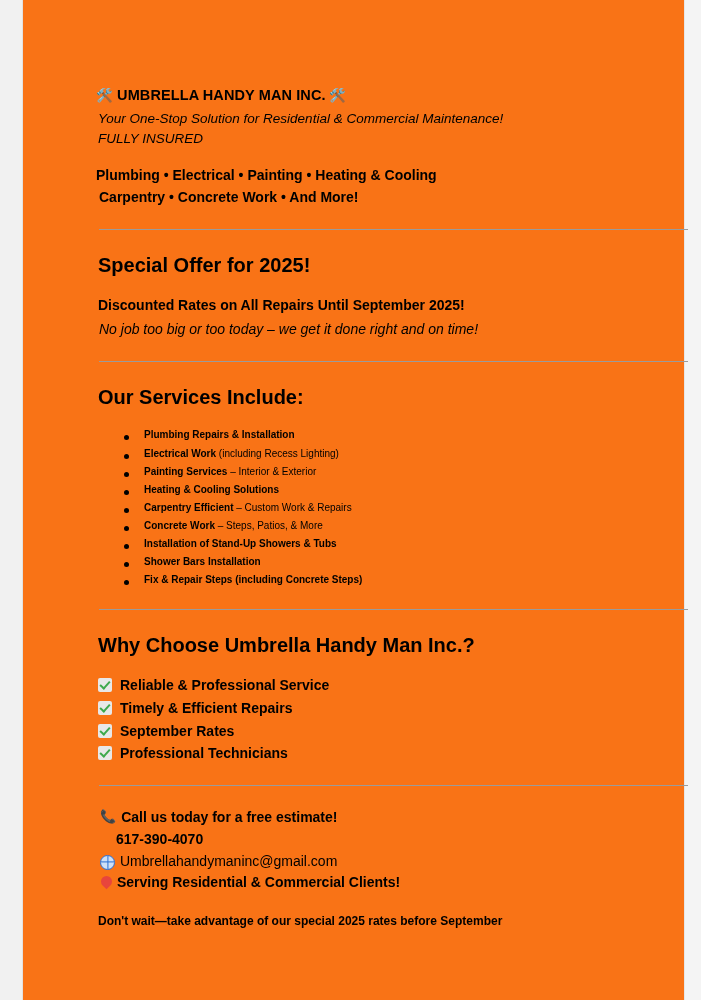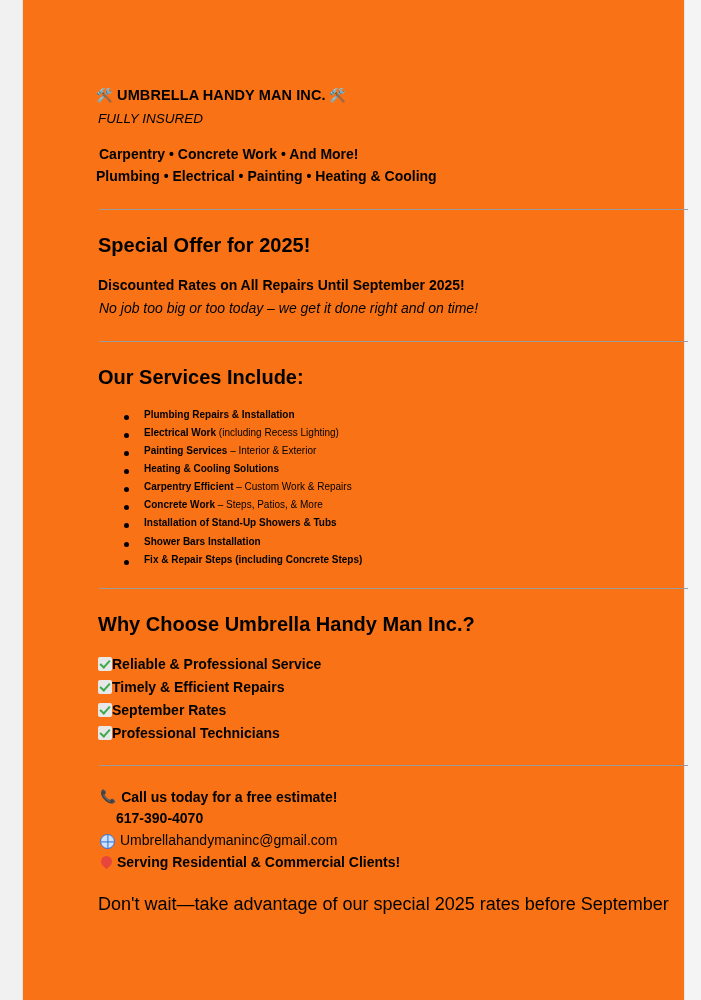--- a/index.html
+++ b/index.html
@@ -127,21 +127,21 @@
   ul.services li span.rest { font-weight: normal; }
 
   .why-list { margin: 0 0 0 2px; }
   .why-item {
     font-size: 14px;
     font-weight: bold;
     line-height: 1.35;
     margin-bottom: 4px;
     display: flex;
     align-items: flex-start;
-    gap: 0;
+    gap: 8px;
   }
   .check {
     display: inline-block;
     width: 14px;
     height: 14px;
     background: #e8e8e8;
     border-radius: 2px;
     position: relative;
     flex: 0 0 auto;
     margin-top: 2px;
@@ -212,45 +212,46 @@
     transform: rotate(-45deg);
     flex: 0 0 auto;
     margin-top: 3px;
     margin-left: 1px;
   }
   .hammer-wrench {
     font-size: 13px;
   }
 
   .closing {
-    font-size: 18px;
-    font-weight: normal;
+    font-size: 12px;
+    font-weight: bold;
     margin: 20px 0 1px 2px;
     line-height: 1.4;
   }
 </style>
 </head>
 <body>
 
 <div class="page">
   <div class="edge-left"></div>
   <div class="edge-right"></div>
 
   <div class="content">
 
     <p class="title-line">
       <span class="hammer-wrench glyph">🛠️</span>
       <span>UMBRELLA HANDY MAN INC.</span>
       <span class="hammer-wrench glyph">🛠️</span>
     </p>
 
+    <p class="tagline">Your One-Stop Solution for Residential &amp; Commercial Maintenance!</p>
     <p class="insured">FULLY INSURED</p>
 
+    <p class="trades">Plumbing • Electrical • Painting • Heating &amp; Cooling</p>
     <p class="trades second">Carpentry • Concrete Work • And More!</p>
-    <p class="trades">Plumbing • Electrical • Painting • Heating &amp; Cooling</p>
 
     <hr class="rule">
 
     <h2 class="heading">Special Offer for 2025!</h2>
     <p class="offer-bold">Discounted Rates on All Repairs Until September 2025!</p>
     <p class="offer-italic">No job too big or too today – we get it done right and on time!</p>
 
     <hr class="rule">
 
     <h2 class="heading indent">Our Services Include:</h2>

